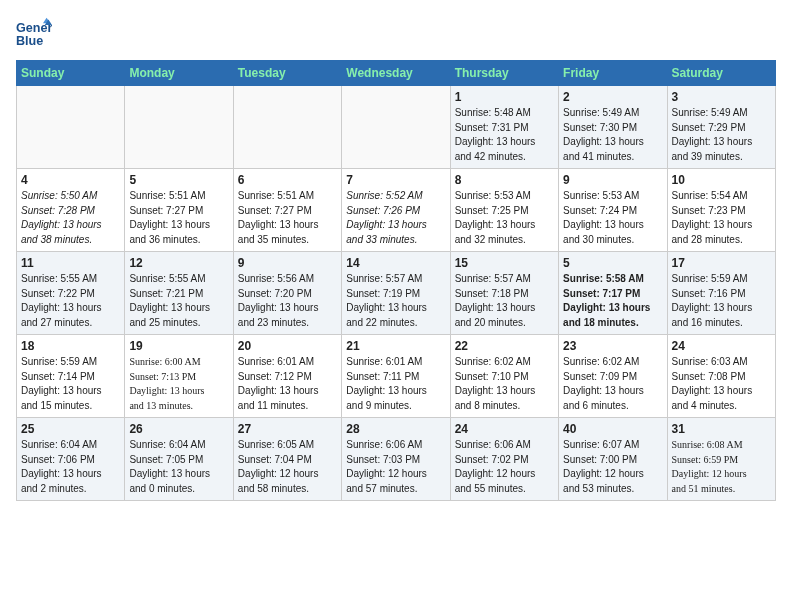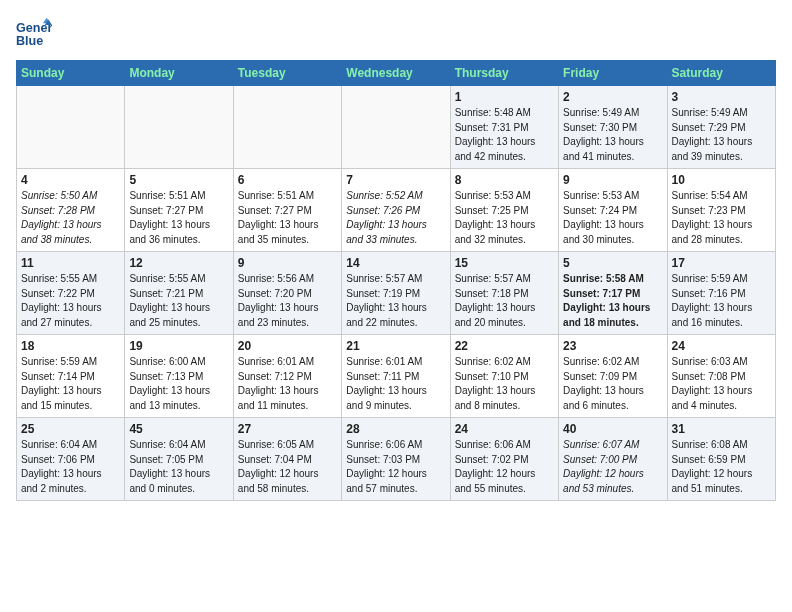--- a/index.html
+++ b/index.html
@@ -256,21 +256,21 @@
       <tr>
         <td>
           <span class="day-num">18</span>
           <div class="day-info" style="white-space: pre-line;">Sunrise: 5:59 AM
 Sunset: 7:14 PM
 Daylight: 13 hours
 and 15 minutes.</div>
         </td>
         <td>
           <span class="day-num">19</span>
-          <div class="day-info" style="white-space: pre-line;">Sunrise: 6:00 AM
+          <div class="day-info" style="white-space: pre-line; font-family: Liberation Serif, serif;">Sunrise: 6:00 AM
 Sunset: 7:13 PM
 Daylight: 13 hours
 and 13 minutes.</div>
         </td>
         <td>
           <span class="day-num">20</span>
           <div class="day-info" style="white-space: pre-line;">Sunrise: 6:01 AM
 Sunset: 7:12 PM
 Daylight: 13 hours
 and 11 minutes.</div>
@@ -306,21 +306,21 @@
       </tr>
       <tr>
         <td>
           <span class="day-num">25</span>
           <div class="day-info" style="white-space: pre-line;">Sunrise: 6:04 AM
 Sunset: 7:06 PM
 Daylight: 13 hours
 and 2 minutes.</div>
         </td>
         <td>
-          <span class="day-num">45</span>
+          <span class="day-num">26</span>
           <div class="day-info" style="white-space: pre-line;">Sunrise: 6:04 AM
 Sunset: 7:05 PM
 Daylight: 13 hours
 and 0 minutes.</div>
         </td>
         <td>
           <span class="day-num">27</span>
           <div class="day-info" style="white-space: pre-line;">Sunrise: 6:05 AM
 Sunset: 7:04 PM
 Daylight: 12 hours
@@ -335,27 +335,27 @@
         </td>
         <td>
           <span class="day-num">24</span>
           <div class="day-info" style="white-space: pre-line;">Sunrise: 6:06 AM
 Sunset: 7:02 PM
 Daylight: 12 hours
 and 55 minutes.</div>
         </td>
         <td>
           <span class="day-num">40</span>
-          <div class="day-info" style="white-space: pre-line; font-style: italic;">Sunrise: 6:07 AM
+          <div class="day-info" style="white-space: pre-line;">Sunrise: 6:07 AM
 Sunset: 7:00 PM
 Daylight: 12 hours
 and 53 minutes.</div>
         </td>
         <td>
           <span class="day-num">31</span>
-          <div class="day-info" style="white-space: pre-line;">Sunrise: 6:08 AM
+          <div class="day-info" style="white-space: pre-line; font-family: Liberation Serif, serif;">Sunrise: 6:08 AM
 Sunset: 6:59 PM
 Daylight: 12 hours
 and 51 minutes.</div>
         </td>
       </tr>
     </tbody>
 </table>
 
 </body></html>

